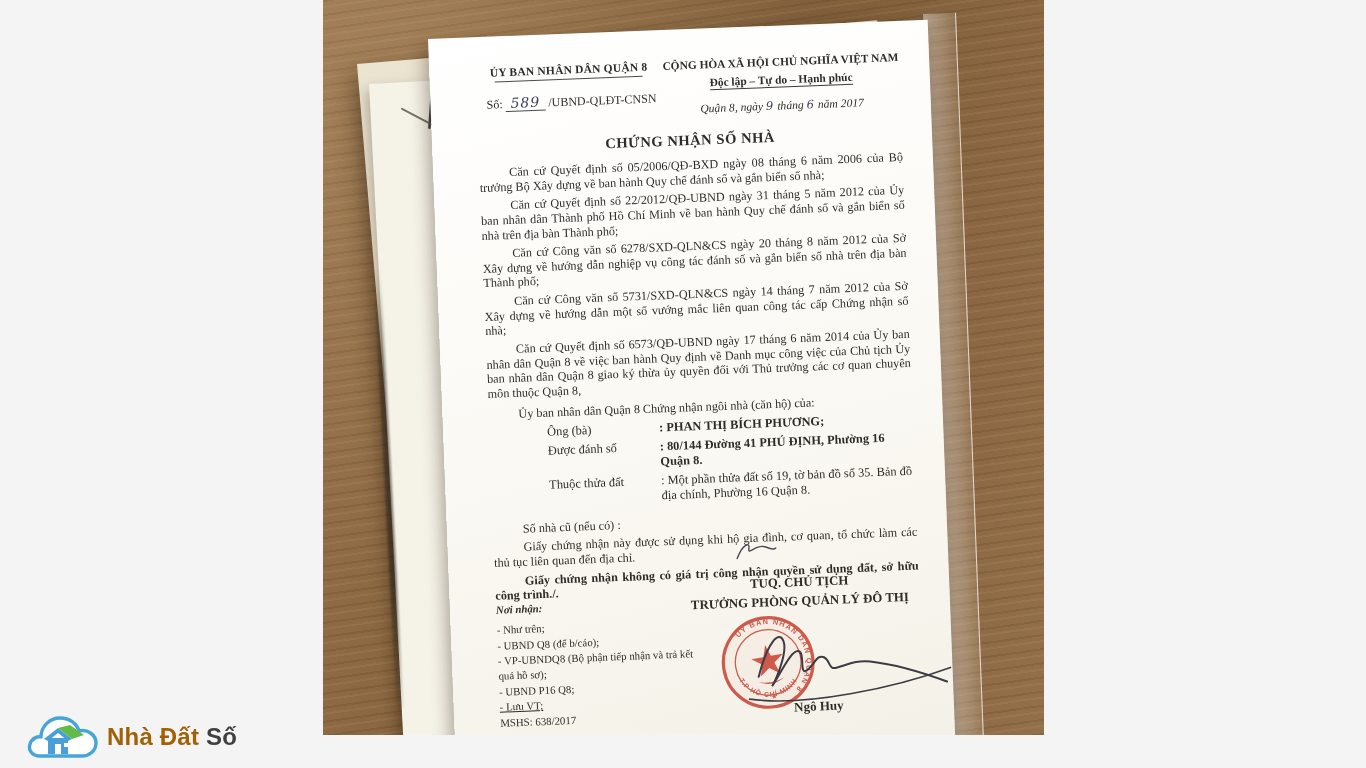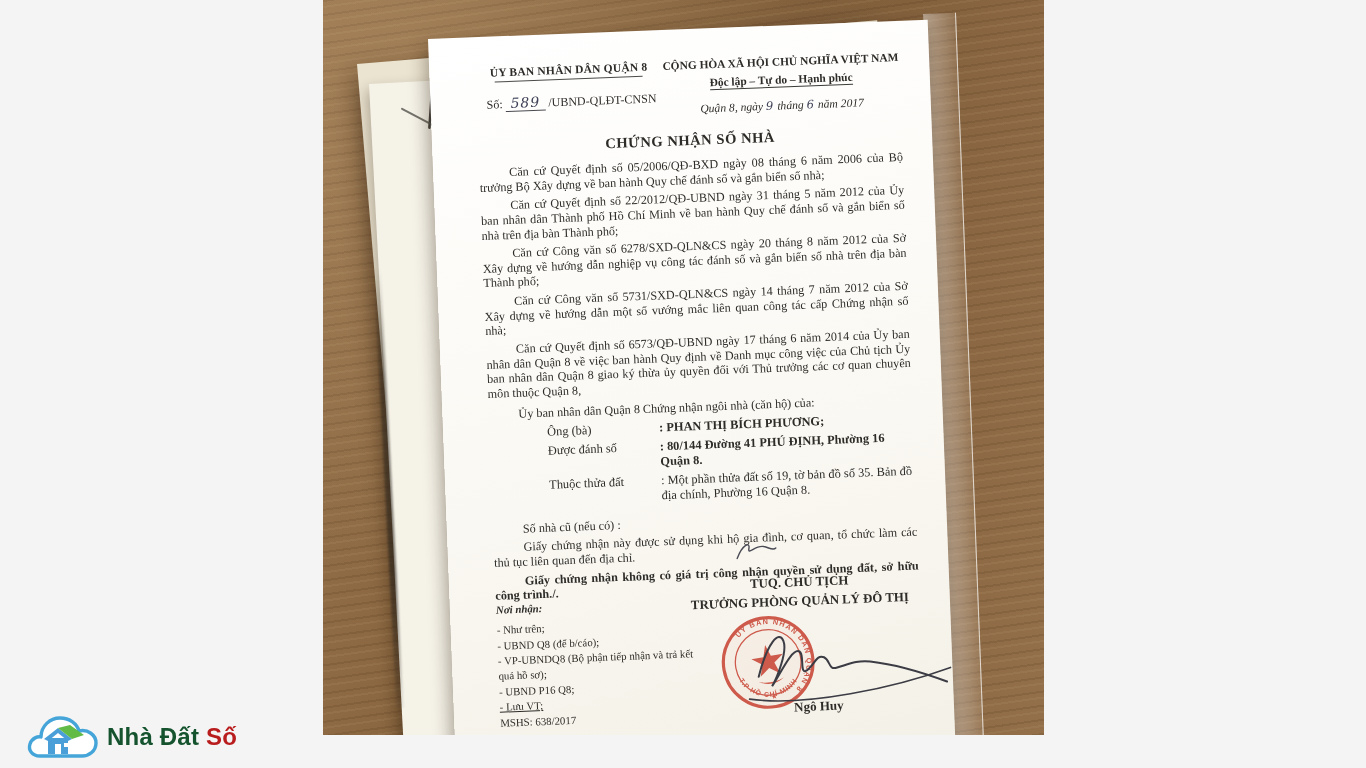--- a/index.html
+++ b/index.html
@@ -75,22 +75,22 @@
   .recipients .rlabel{font-weight:bold;font-style:italic;margin-bottom:5px;}
   .recipients .u{text-decoration:underline;}
   .recipients .mshs{margin-top:1px;}
   .sigblock{position:absolute;left:210px;top:548px;width:280px;text-align:center;font-weight:bold;font-size:12.8px;line-height:1.45;}
   .stamp{position:absolute;left:268px;top:588px;transform:rotate(-8deg);opacity:.9;}
   .signature{position:absolute;left:292px;top:592px;}
   .signer{position:absolute;left:300px;top:674px;width:130px;text-align:center;font-weight:bold;font-size:13px;}
   
   .brand{position:absolute;left:26px;top:710px;height:54px;display:flex;align-items:center;gap:7px;}
   .brand-text{font-family:"Liberation Sans", sans-serif;font-weight:bold;font-size:24px;letter-spacing:.2px;}
-  .brand-dark{color:#14532d;}
-  .brand-green{color:#b91c1c;}
+  .brand-dark{color:#a16207;}
+  .brand-green{color:#404040;}
 </style>
 </head>
 <body>
 
 <div class="photo">
   <div class="sheet sheetC"></div>
   <div class="sheet sheetA"></div>
   <div class="sheet sheetB"></div>
   <div class="smudge"></div>
 

